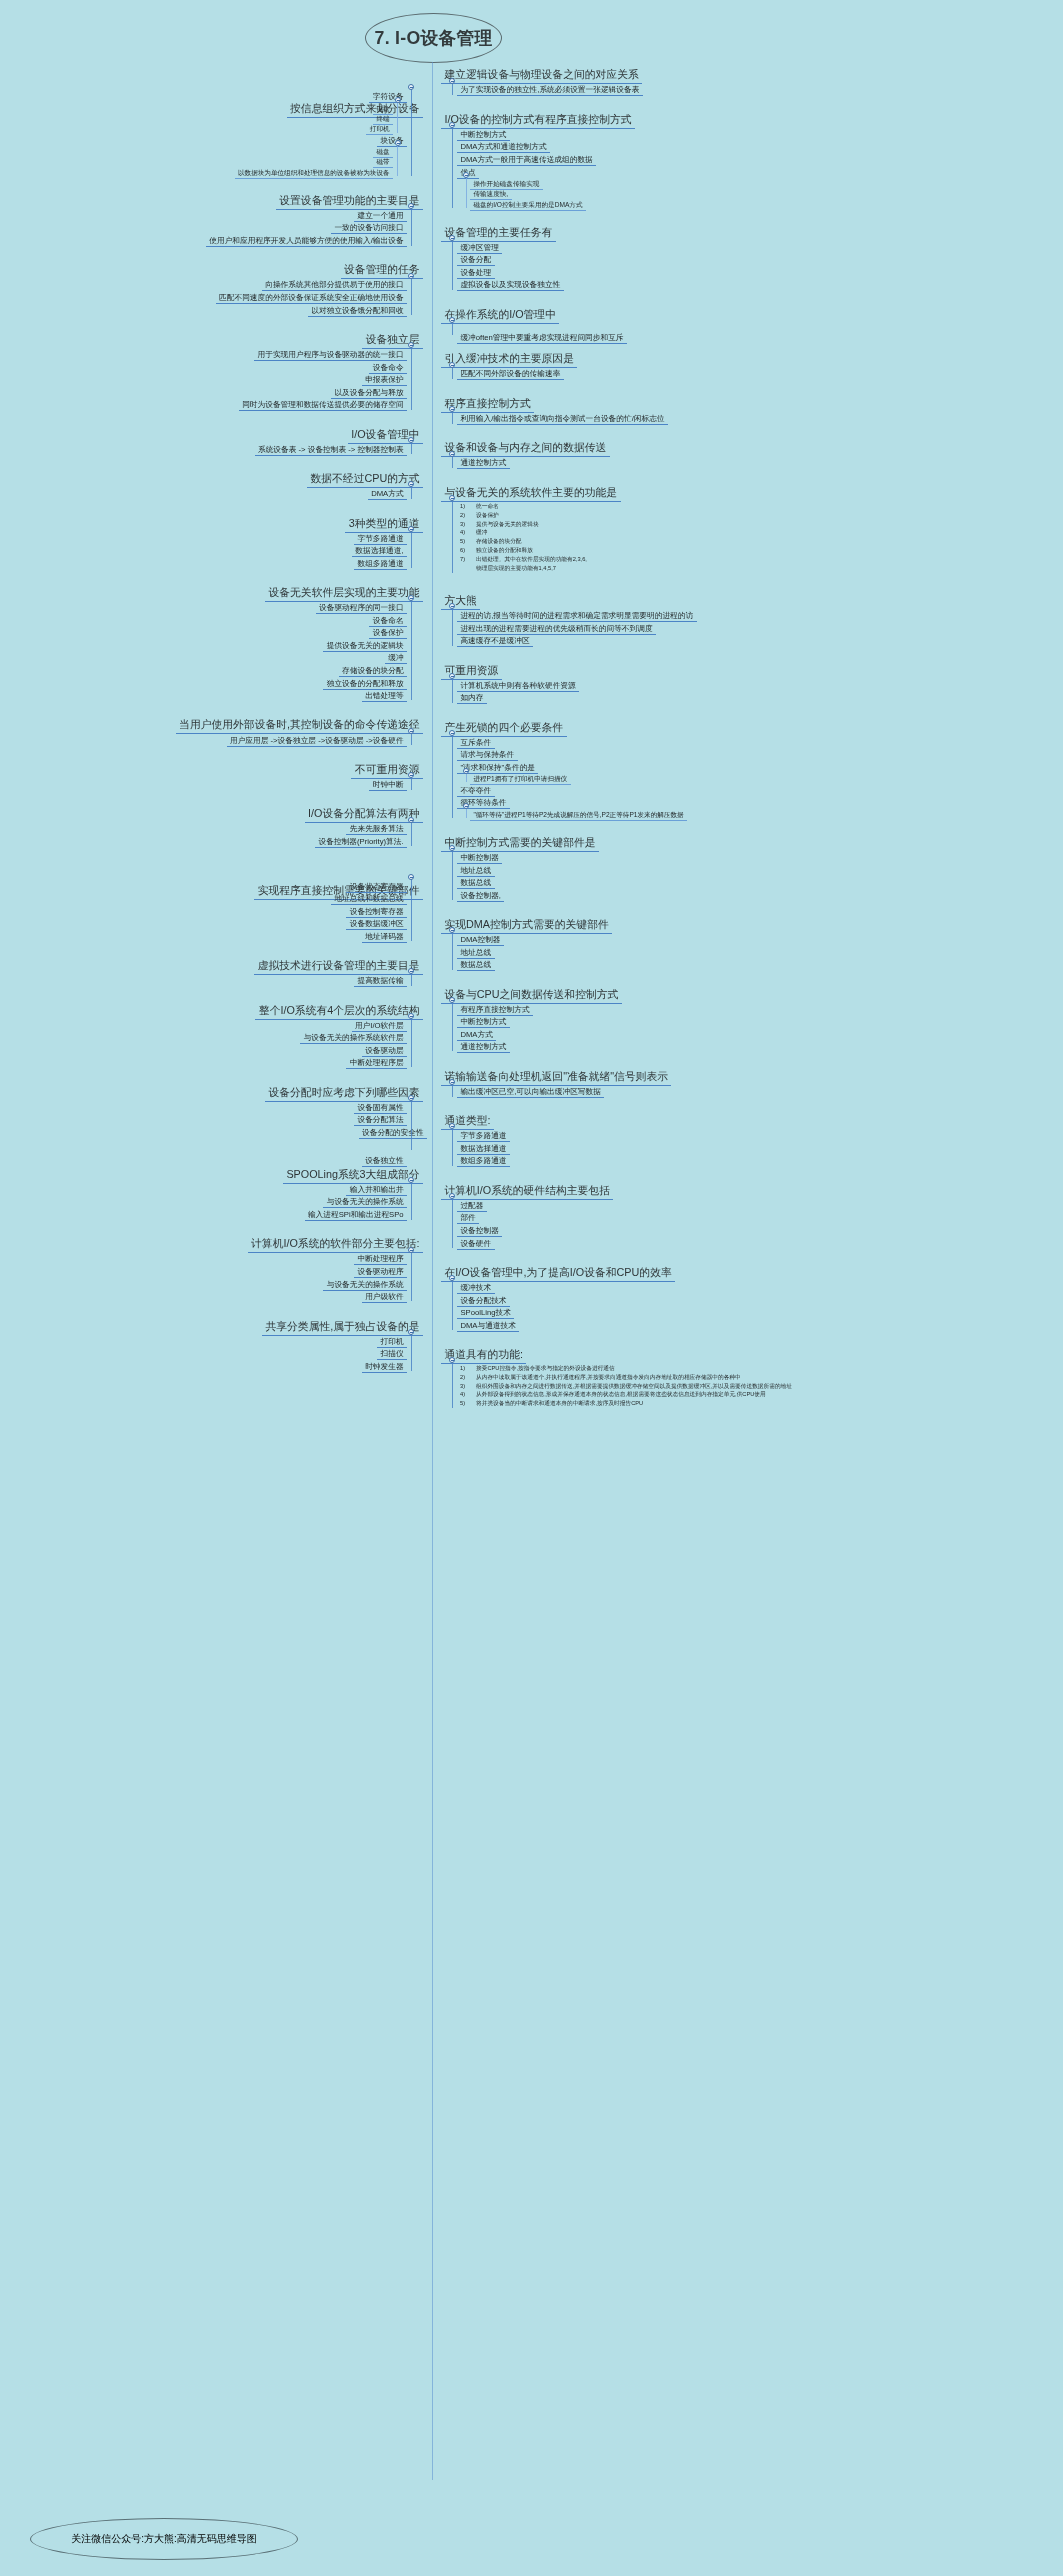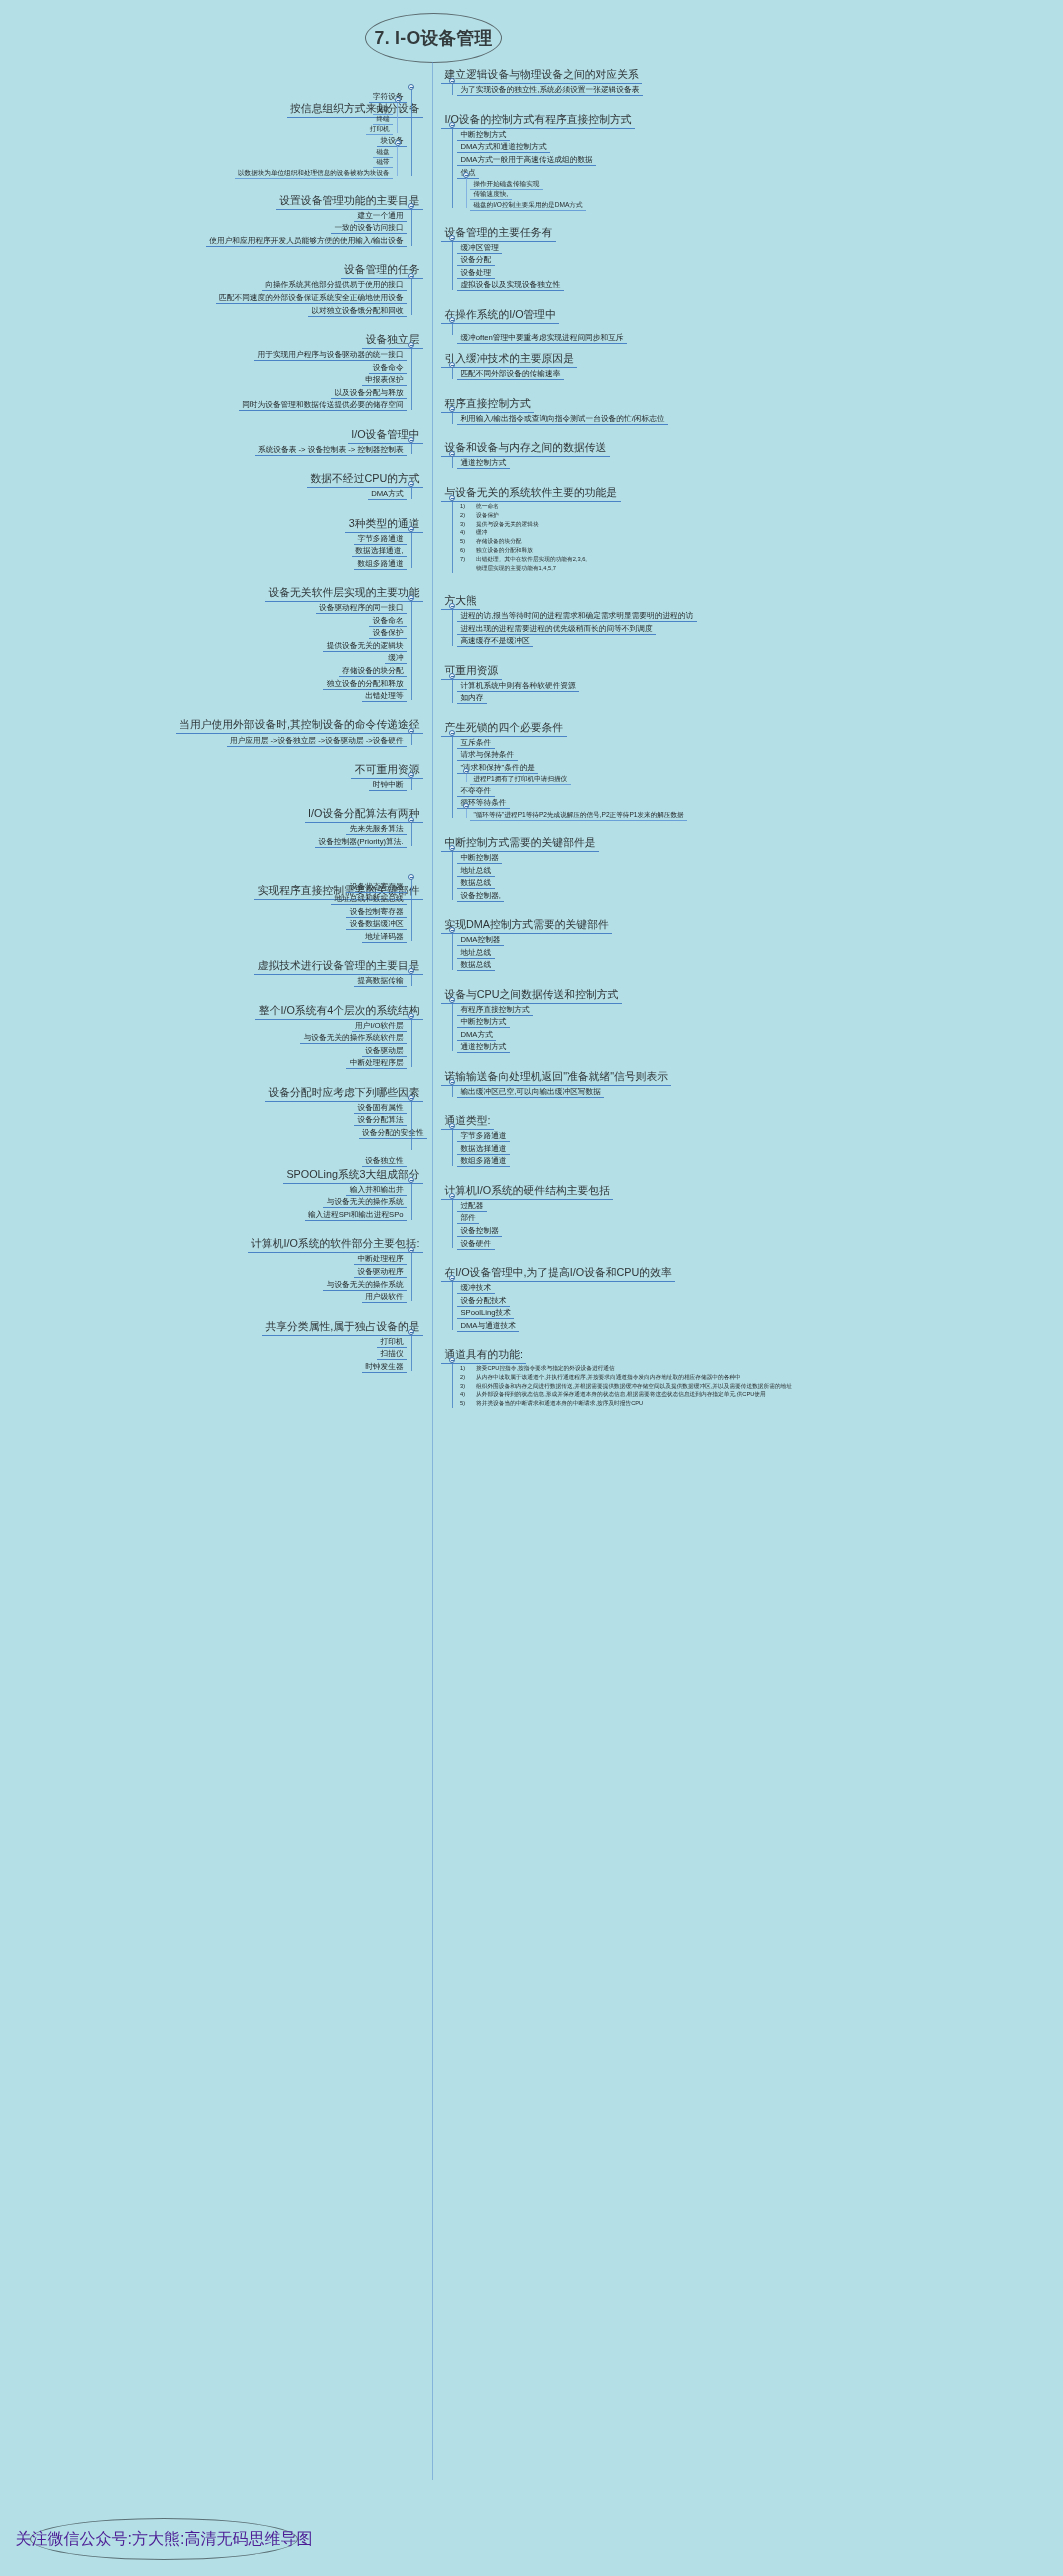--- a/index.html
+++ b/index.html
@@ -39,22 +39,22 @@
     position: absolute;
     left: 30px;
     top: 2518px;
     width: 268px;
     height: 42px;
     border: 0.8px solid #5a7076;
     border-radius: 50%;
     display: flex;
     align-items: center;
     justify-content: center;
-    font-size: 16px;
-    color: #4c1d95;
+    font-size: 10px;
+    color: #000000;
     white-space: nowrap;
   }
 
   
   .spine {
     position: absolute;
     left: 432px;
     top: 62px;
     width: 1.1px;
     height: 2418px;

